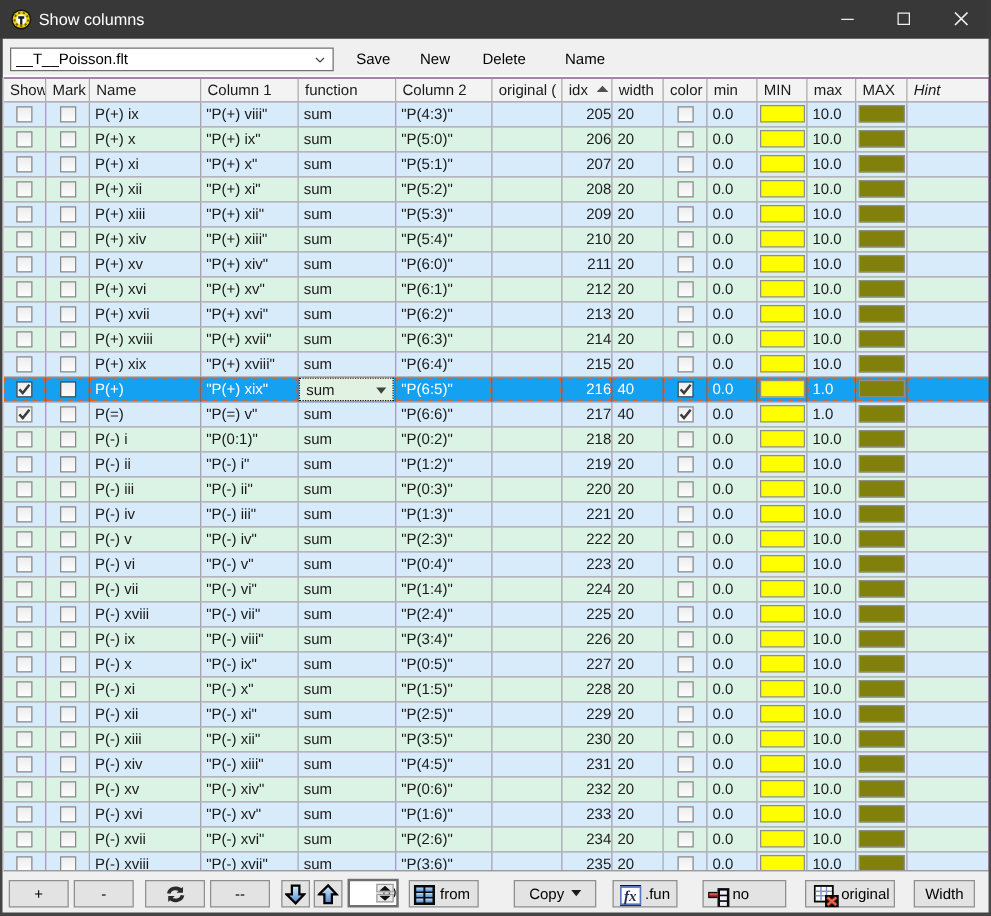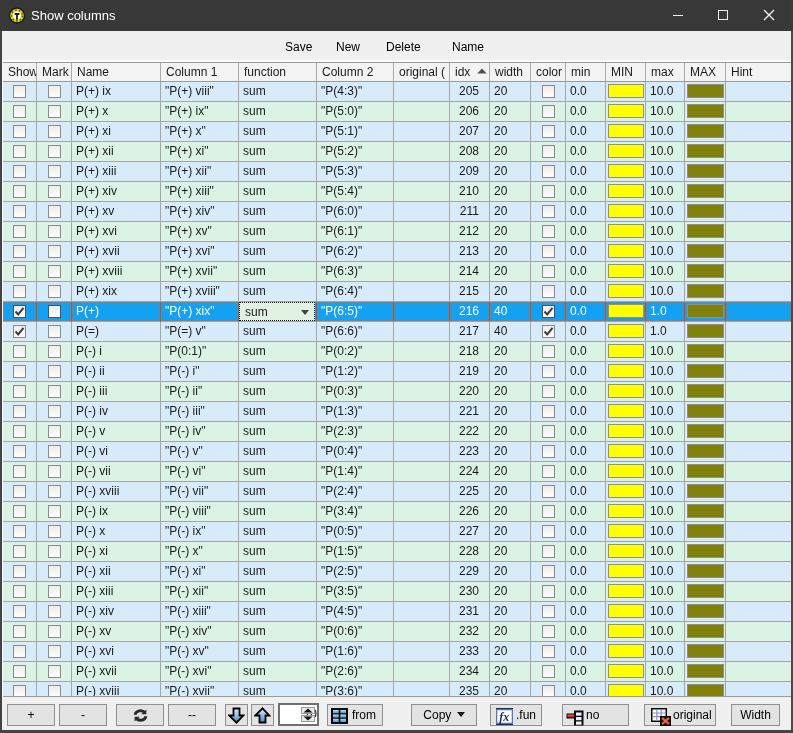--- a/index.html
+++ b/index.html
@@ -7,26 +7,26 @@
 .title-ico { position:absolute; left:9px; top:7px; }
 .title-txt { position:absolute; left:31px; top:8px; font-size:13px; color:#fff; }
 .wbtn { position:absolute; top:0; height:31px; }
 .toolbar { position:absolute; left:2px; top:31px; width:789px; height:31px; background:#f0f0f0; box-shadow:inset 0 -2px 0 #fafafa; }
 .combo { position:absolute; left:6px; top:7px; width:259px; height:19px; background:#fff; border:1px solid #707070; font-size:12px; color:#000; line-height:17px; padding-left:4px; }
 .combo .chev { position:absolute; right:6px; top:5px; width:8px; height:8px; }
 .mlabel { position:absolute; top:9px; font-size:12px; color:#000; }
 .table { position:absolute; left:3px; top:62px; width:788px; height:635px; background:#a21caf; overflow:hidden; border-top:1px solid #9b9b9b; border-bottom:1px solid #9b9b9b; }
 .hdr { display:grid; grid-template-columns:34px 35px 89px 78px 78px 77px 56px 40px 41px 35px 40px 40px 39px 41px auto; height:19px; background:#f3f3f3; border-bottom:1px solid #9b9b9b; }
 .hdr .hc { border-right:1px solid #ababab; font-size:12px; color:#1a1a1a; line-height:18px; padding-left:5px; white-space:nowrap; overflow:hidden; }
-.hdr .hc:last-child { border-right:none; }
+.hdr .hc:last-child { border-right:none;font-style:italic; }
 .row { display:grid; grid-template-columns:34px 35px 89px 78px 78px 77px 56px 40px 41px 35px 40px 40px 39px 41px auto; height:20px; }
 .c { border-right:1px solid #a5a5a5; border-bottom:1px solid #a5a5a5; font-size:12px; color:#1a1a1a; line-height:19px; white-space:nowrap; overflow:hidden; position:relative; }
 .c:last-child { border-right:none; }
 .tl { padding-left:4px; }
-.tr { text-align:right; padding-right:10px; }
+.tr { text-align:right; padding-right:0; }
 .rb .c { background:#d7ebfb; }
 .rg .c { background:#dbf3e4; }
 .rs .c { background:#14a1f1; color:#fff; box-shadow:inset 0 0 0 1px #14a1f1; border-right-color:#6b6b6b; }
 .rs .cb { border-color:#4f4f4f; }
 .rs .c:after { content:""; position:absolute; left:0; top:0; right:0; bottom:0; border:1px dotted #e8611c; pointer-events:none; }
 .rs .c.edcell:after { border:none; }
 .cb { display:block; width:13px; height:13px; margin:3px auto 0; border:1px solid #8a8a8a; background:linear-gradient(#ededed,#fdfdfd); text-align:center; }
 .cb svg { display:block; margin:0 auto; margin-top:0px; }
 .sw { display:block; height:14px; margin:2px 1px 0 2px; border:1px solid #8f8f8f; }
 .swy { background:#ffff00; }
@@ -55,20 +55,25 @@
       <rect x="10" y="15" width="10" height="1" fill="#f0f0f0"></rect>
     </svg>
  <svg class="wbtn" style="left:708px;" width="30" height="31">
       <rect x="10.5" y="10.5" width="9" height="9" fill="none" stroke="#f0f0f0" stroke-width="1"></rect>
     </svg>
  <svg class="wbtn" style="left:753px;" width="32" height="31">
       <path d="M11 10 L21 20 M21 10 L11 20" stroke="#f0f0f0" stroke-width="1.4"></path>
     </svg>
 </div>
 <div class="toolbar">
+ <div class="combo">__T__Poisson.flt
+   <svg class="chev" width="10" height="9" viewBox="0 0 10 9">
+        <path d="M1 2.5 L5 6.5 L9 2.5" fill="none" stroke="#404040" stroke-width="1.2"></path>
+      </svg>
+ </div>
  <span class="mlabel" style="left:283px;">Save</span>
  <span class="mlabel" style="left:334px;">New</span>
  <span class="mlabel" style="left:384px;">Delete</span>
  <span class="mlabel" style="left:450px;">Name</span>
 </div>
 <div class="table">
  <div class="hdr">
   <div class="hc">Show</div>
       <div class="hc">Mark</div>
       <div class="hc">Name</div>

